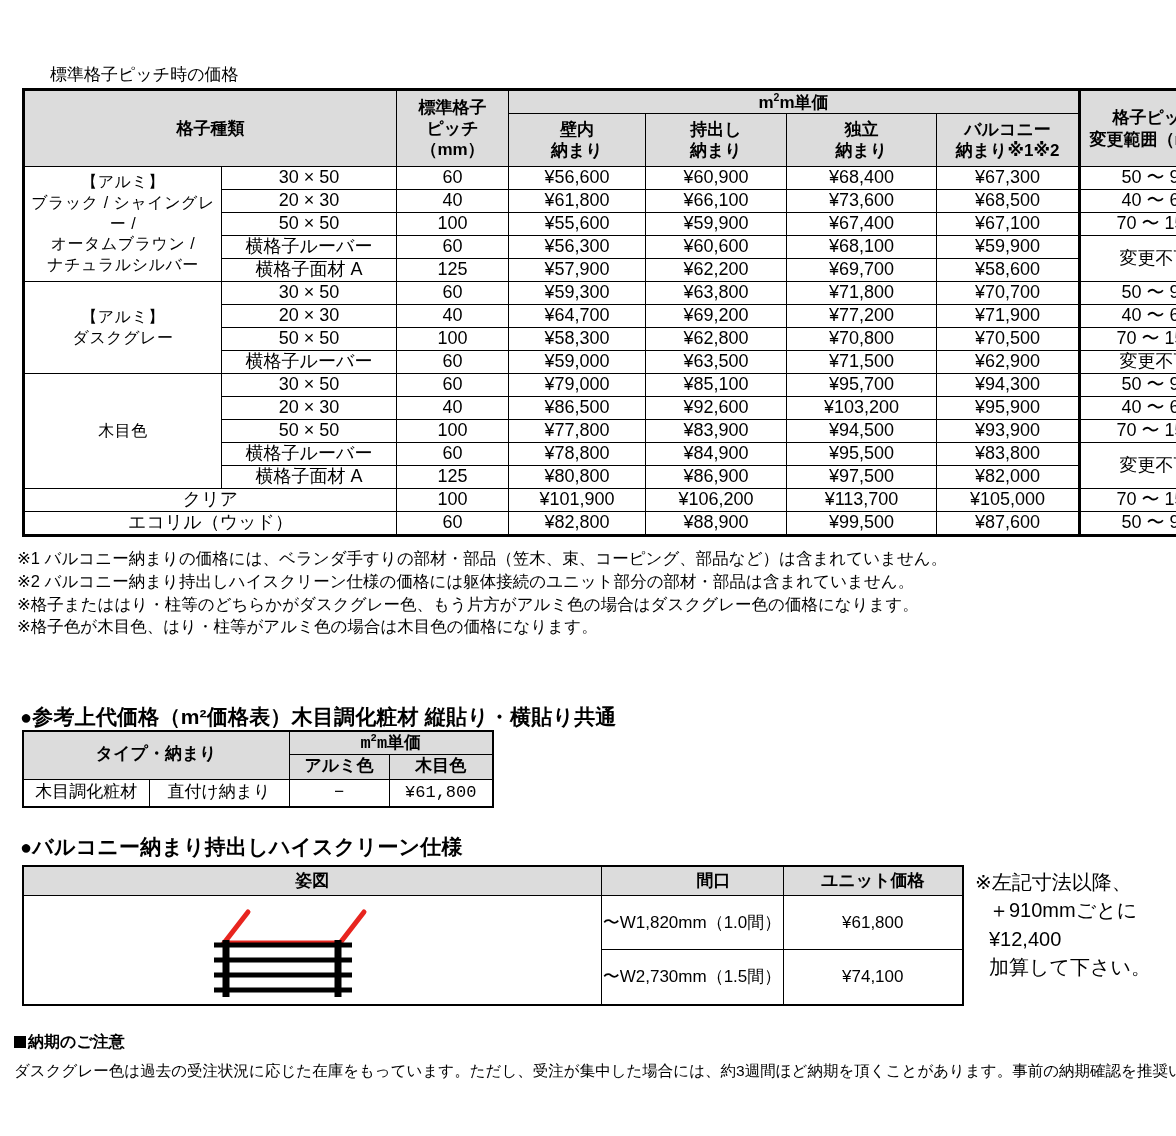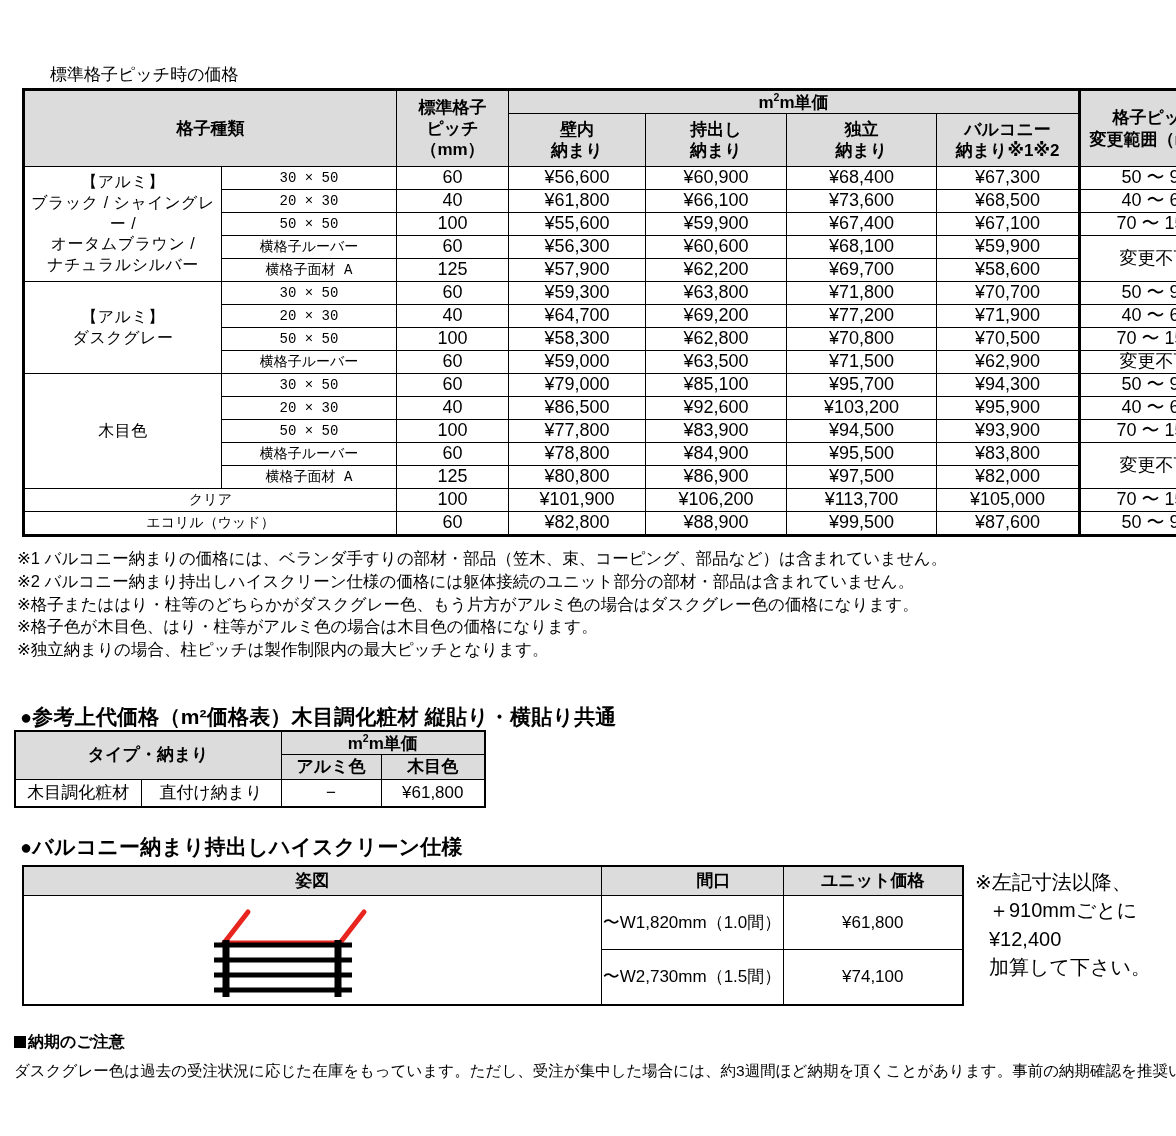--- a/index.html
+++ b/index.html
@@ -66,42 +66,43 @@
   }
   #main-table th, #main-table td { border: 1px solid #000; }
   #main-table .thick-l { border-left: 3px solid #000 !important; }
   #main-table .grp {
     font-size: 16px;
     line-height: 1.30;
     text-align: center;
   }
   #main-table .grp .ls { letter-spacing: 0.5px; }
   #main-table .price { font-size: 18px; }
-  #main-table .kind { font-size: 14px; font-family: Liberation Mono, monospace; }
+  #main-table .kind { font-size: 18px; }
   #main-table .hcell { font-size: 17px; font-weight: bold; line-height: 1.25; }
 
   
   .notes {
     position: absolute;
     left: 17px;
     top: 547px;
     font-size: 16.5px;
     line-height: 1.38;
   }
   .notes div { white-space: nowrap; }
 
   
   #sec2-heading { position: absolute; left: 20px; top: 703px; }
   #table2 {
     position: absolute;
-    left: 14px;
+    left: 22px;
     top: 730px;
     width: 470px;
     border: 2px solid #000;
     font-size: 17px;
+    font-family: Liberation Mono, monospace;
   }
   #table2 td { height: 26px; }
 
   
   #sec3-heading { position: absolute; left: 20px; top: 833px; }
   #table3 {
     position: absolute;
     left: 22px;
     top: 865px;
     width: 940px;
@@ -339,21 +340,20 @@
           <td class="price" style="border-left:3px solid #000;">50 〜 90</td>
         </tr>
       </tbody>
   </table>
 
   <div class="notes" id="notes-block">
       <div>※1 バルコニー納まりの価格には、ベランダ手すりの部材・部品（笠木、束、コーピング、部品など）は含まれていません。</div>
       <div>※2 バルコニー納まり持出しハイスクリーン仕様の価格には躯体接続のユニット部分の部材・部品は含まれていません。</div>
       <div>※格子またははり・柱等のどちらかがダスクグレー色、もう片方がアルミ色の場合はダスクグレー色の価格になります。</div>
       <div>※格子色が木目色、はり・柱等がアルミ色の場合は木目色の価格になります。</div>
-      <div>※独立納まりの場合、柱ピッチは製作制限内の最大ピッチとなります。</div>
     </div>
 
   <div id="sec2-heading" class="sec-heading">
     <span class="bullet-dot">●</span><span>参考上代価格（m²価格表）木目調化粧材 縦貼り・横貼り共通</span>
   </div>
 
   <table class="grid" id="table2">
     <colgroup>
         <col style="width:126px">
         <col style="width:140px">

